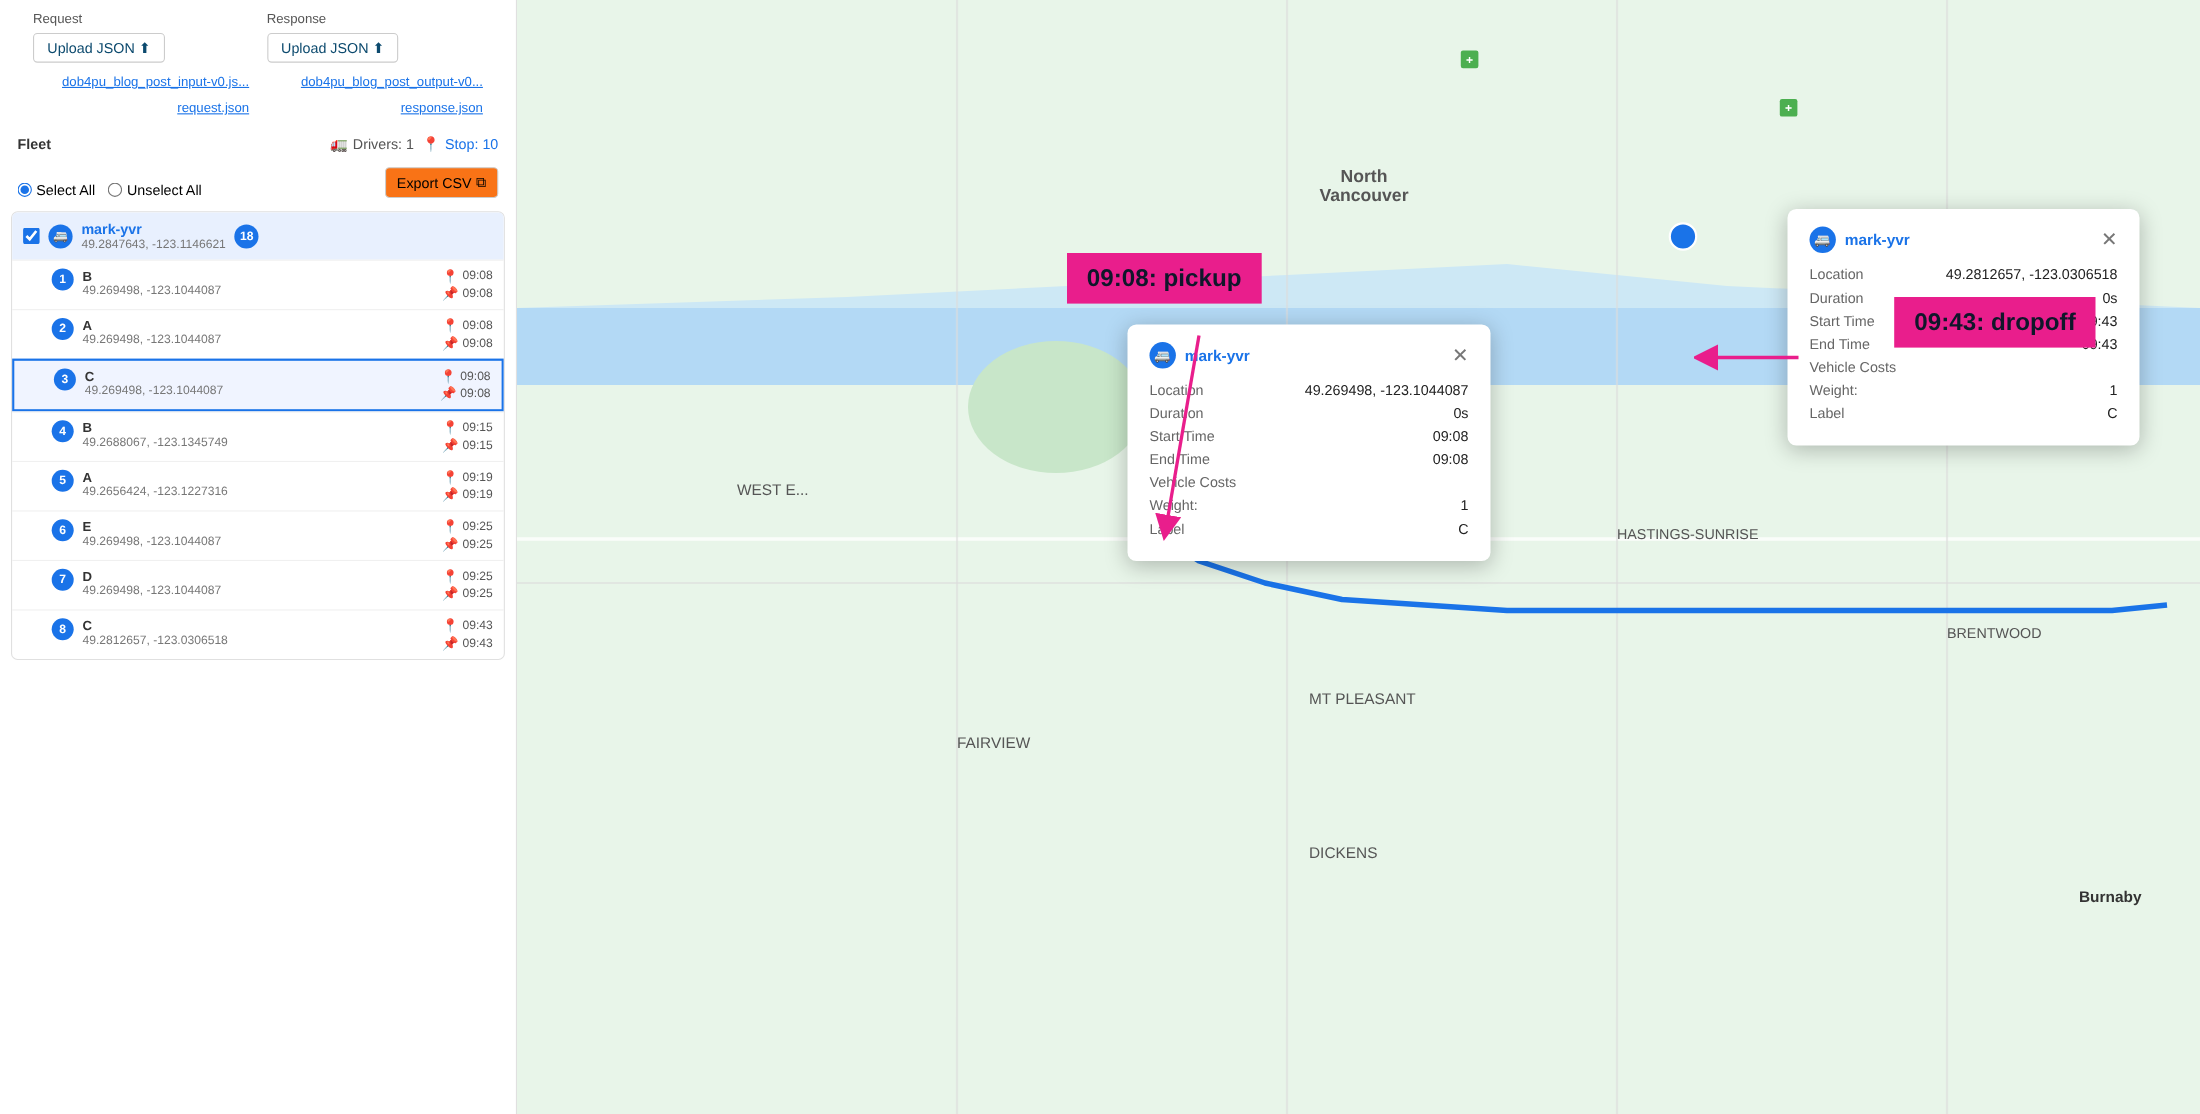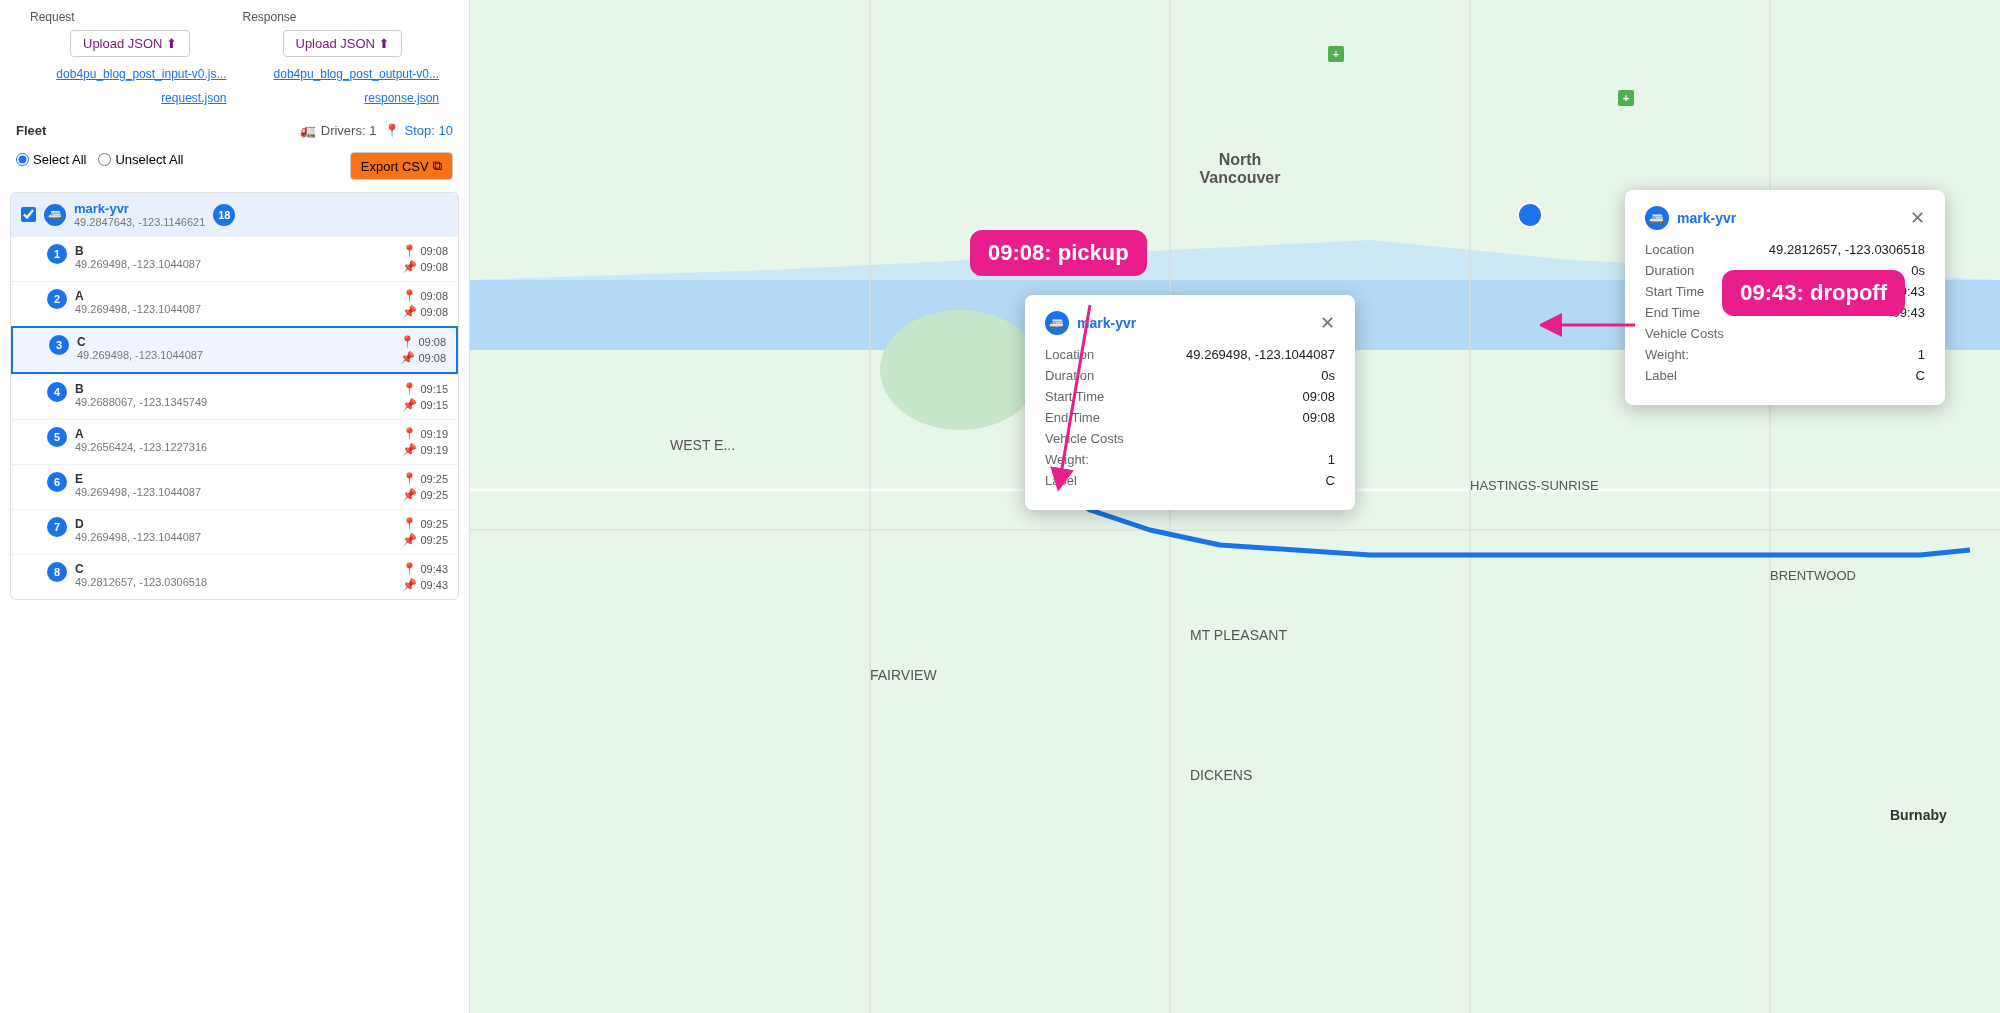--- a/index.html
+++ b/index.html
@@ -29,22 +29,21 @@
     .upload-btn {
       display: inline-flex;
       align-items: center;
       gap: 6px;
       border: 1px solid #ccc;
       border-radius: 4px;
       padding: 5px 12px;
       font-size: 13px;
       cursor: pointer;
       background: #fff;
-      color: #701a75;
-      margin-left: 40px;
+      color: #0c4a6e;
     }
 
     .file-link {
       font-size: 12px;
       color: #1a73e8;
       text-decoration: underline;
       cursor: pointer;
       display: block;
       margin-top: 10px;
       text-align: right;
@@ -71,21 +70,21 @@
       font-size: 13px;
       color: #333;
       gap: 8px;
     }
     .fleet-bar .label { font-weight: 600; margin-right: auto; }
     .fleet-bar .drivers { display: flex; align-items: center; gap: 4px; color: #555; }
     .fleet-bar .stops { display: flex; align-items: center; gap: 4px; color: #1a73e8; }
 
     .select-row {
       display: flex;
-      align-items: flex-start;
+      align-items: flex-end;
       padding: 6px 16px;
       gap: 12px;
     }
     .radio-label { display: flex; align-items: center; gap: 4px; font-size: 13px; cursor: pointer; }
     .radio-label input { accent-color: #1a73e8; }
     .export-btn {
       margin-left: auto;
       border: 1px solid #ccc;
       border-radius: 4px;
       padding: 5px 10px;
@@ -181,25 +180,25 @@
       font-size: 13px;
       align-items: flex-end;
     }
     .popup-key { color: #666; }
     .popup-val { color: #222; font-weight: 500; }
 
     
     .annotation-label {
       position: absolute;
       background: #e91e8c;
-      color: #ffffff;
+      color: #0f172a;
       font-size: 22px;
       font-weight: 700;
       padding: 10px 18px;
-      border-radius: 12px;
+      border-radius: 0;
       white-space: nowrap;
       z-index: 200;
     }
   </style>
 </head>
 <body>
 
 <div id="left-panel">
 
   <div class="upload-section">

